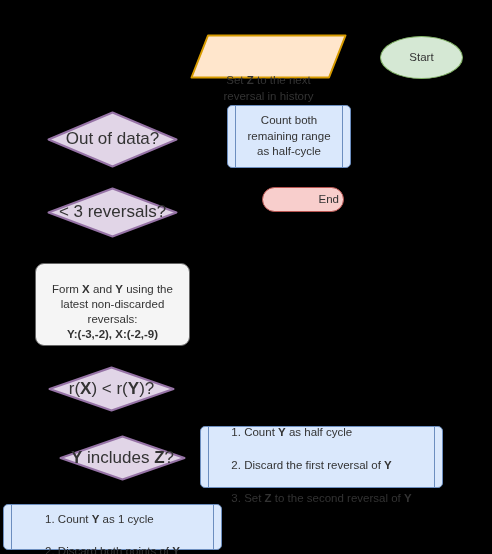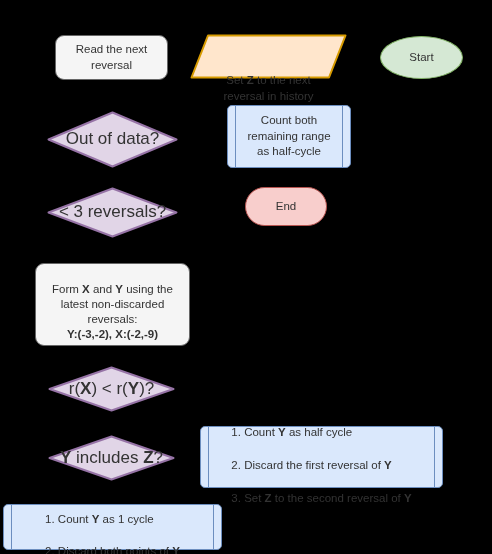--- a/index.html
+++ b/index.html
@@ -124,24 +124,20 @@
   }
   .predef.listbox .inner .lines { display: inline-block; text-align: left; }
 
   b { font-weight: bold; }
 </style>
 </head>
 <body>
 
 <div id="canvas">
 
-  <div class="node proc-gray" style="left:55px; top:35px; width:113px; height:45px;">
-    <span class="txt">Read the next
-reversal</span>
-  </div>
 
   <div class="parallelo-wrap" style="left:190px; top:34px; width:157px; height:45px;">
     <svg width="157" height="45">
       <polygon points="18,1.5 155.5,1.5 139,43.5 1.5,43.5" fill="#ffe6cc" stroke="#d79b00" stroke-width="2" stroke-linejoin="round"></polygon>
     </svg>
     <div class="txt">
       <span>Set <b>Z</b> to the next<br>reversal in history</span>
     </div>
   </div>
 
@@ -164,40 +160,40 @@
 as half-cycle</div>
   </div>
 
   <div class="diamond-wrap" style="left:47px; top:187px; width:131px; height:51px;">
     <svg width="131" height="51">
       <polygon points="65.5,1.5 129.5,25.5 65.5,49.5 1.5,25.5" fill="#e1d5e7" stroke="#9673a6" stroke-width="2" stroke-linejoin="round"></polygon>
     </svg>
     <div class="txt">&lt; 3 reversals?</div>
   </div>
 
-  <div class="node pill-red" style="left:245px; top:187px; width:82px; height:39px;">
+  <div class="node pill-red" style="left:262px; top:187px; width:82px; height:25px;text-align:right;">
     <span class="txt">End</span>
   </div>
 
   <div class="node proc-gray" style="left:35px; top:263px; width:155px; height:83px;">
     <span class="txt">
       <span>Form <b>X</b> and <b>Y</b> using the<br>latest non-discarded<br>reversals:<br><b>Y:(-3,-2), X:(-2,-9)</b></span>
     </span>
   </div>
 
   <div class="diamond-wrap" style="left:48px; top:366px; width:127px; height:46px;">
     <svg width="127" height="46">
       <polygon points="63.5,1.5 125.5,23 63.5,44.5 1.5,23" fill="#e1d5e7" stroke="#9673a6" stroke-width="2" stroke-linejoin="round"></polygon>
     </svg>
     <div class="txt">
       <span>r(<b>X</b>) &lt; r(<b>Y</b>)?</span>
     </div>
   </div>
 
-  <div class="diamond-wrap" style="left:48px; top:435px; width:127px; height:46px;">
+  <div class="diamond-wrap" style="left:59px; top:435px; width:127px; height:46px;">
     <svg width="127" height="46">
       <polygon points="63.5,1.5 125.5,23 63.5,44.5 1.5,23" fill="#e1d5e7" stroke="#9673a6" stroke-width="2" stroke-linejoin="round"></polygon>
     </svg>
     <div class="txt">
       <span><b>Y</b> includes <b>Z</b>?</span>
     </div>
   </div>
 
   <div class="predef listbox" style="left:200px; top:426px; width:243px; height:62px;">
     <span class="bar-l"></span>

